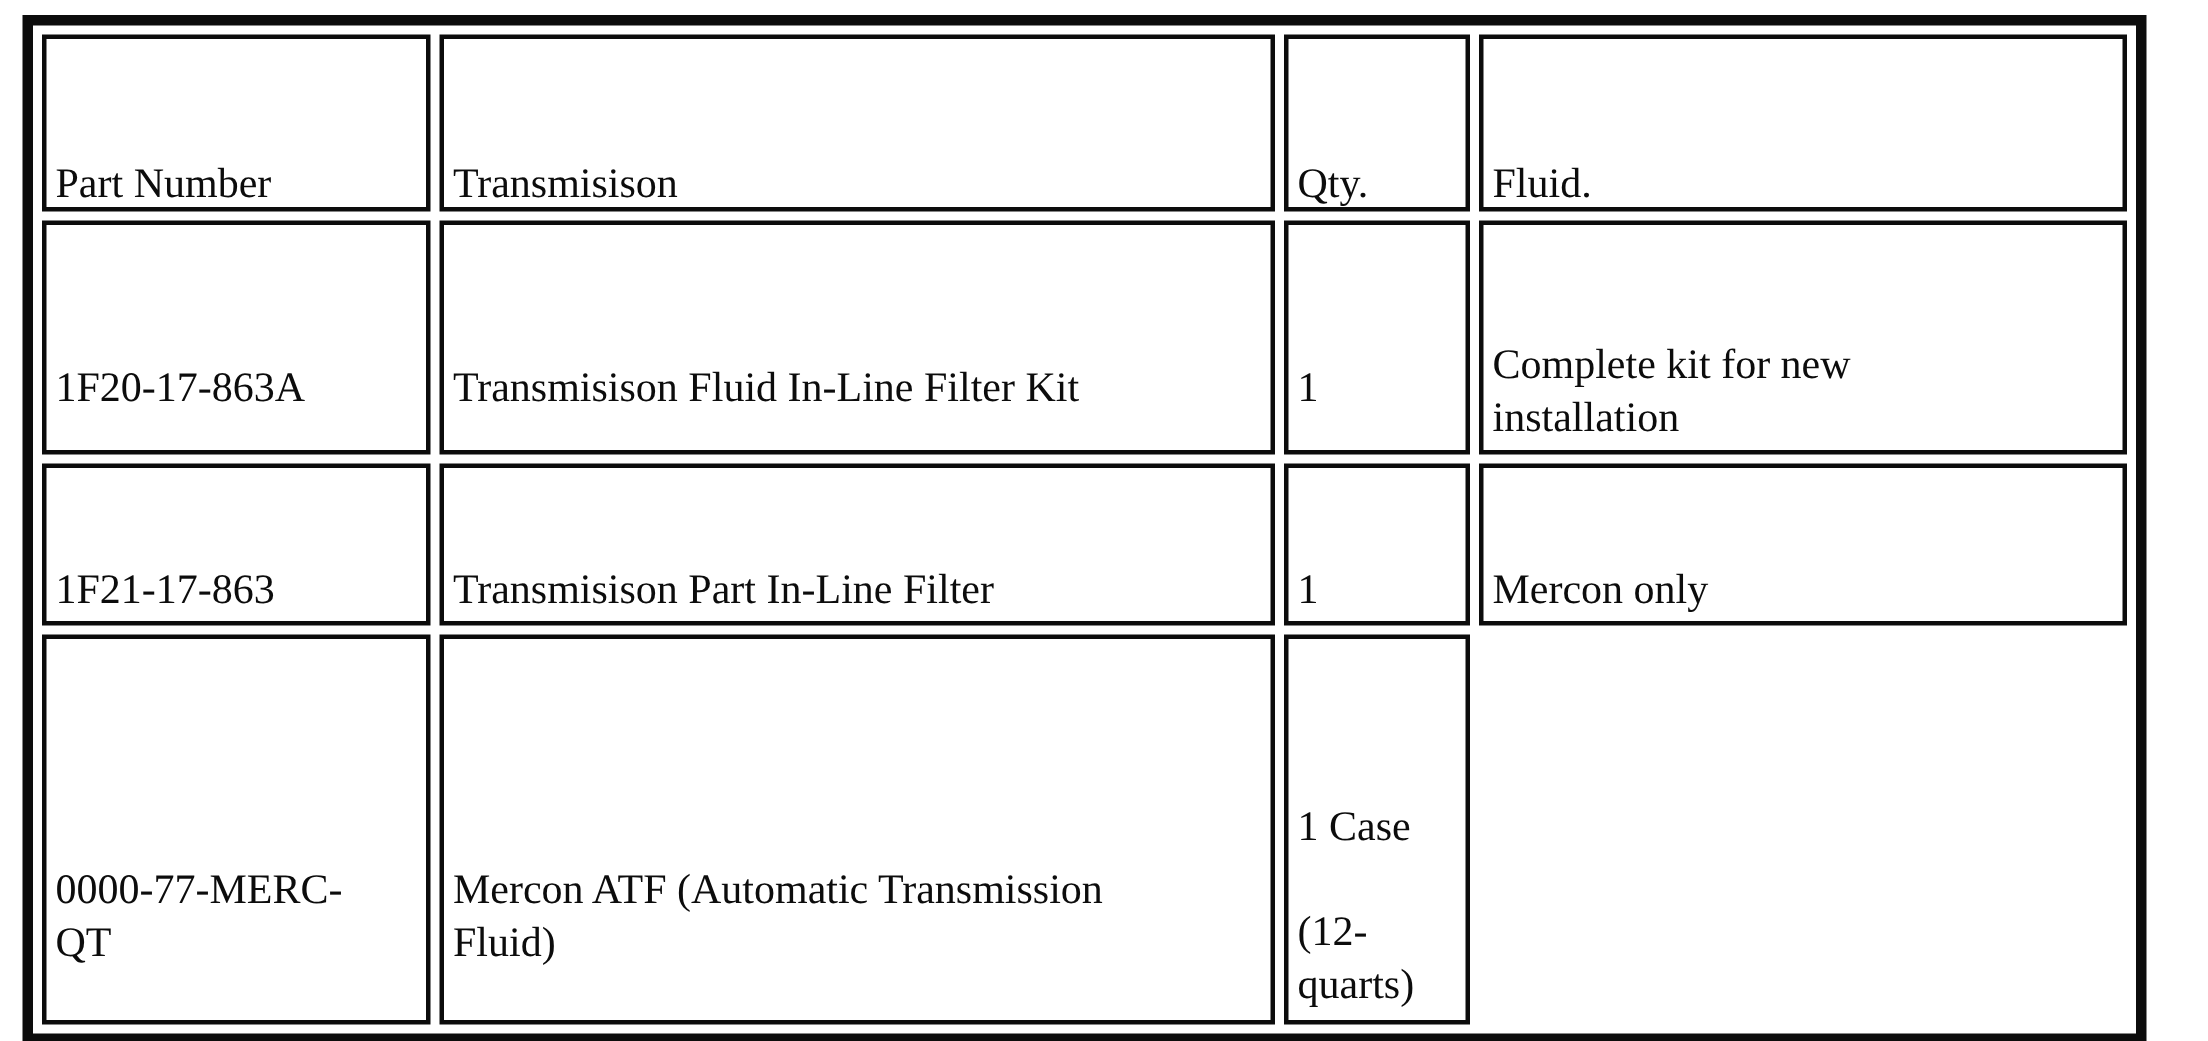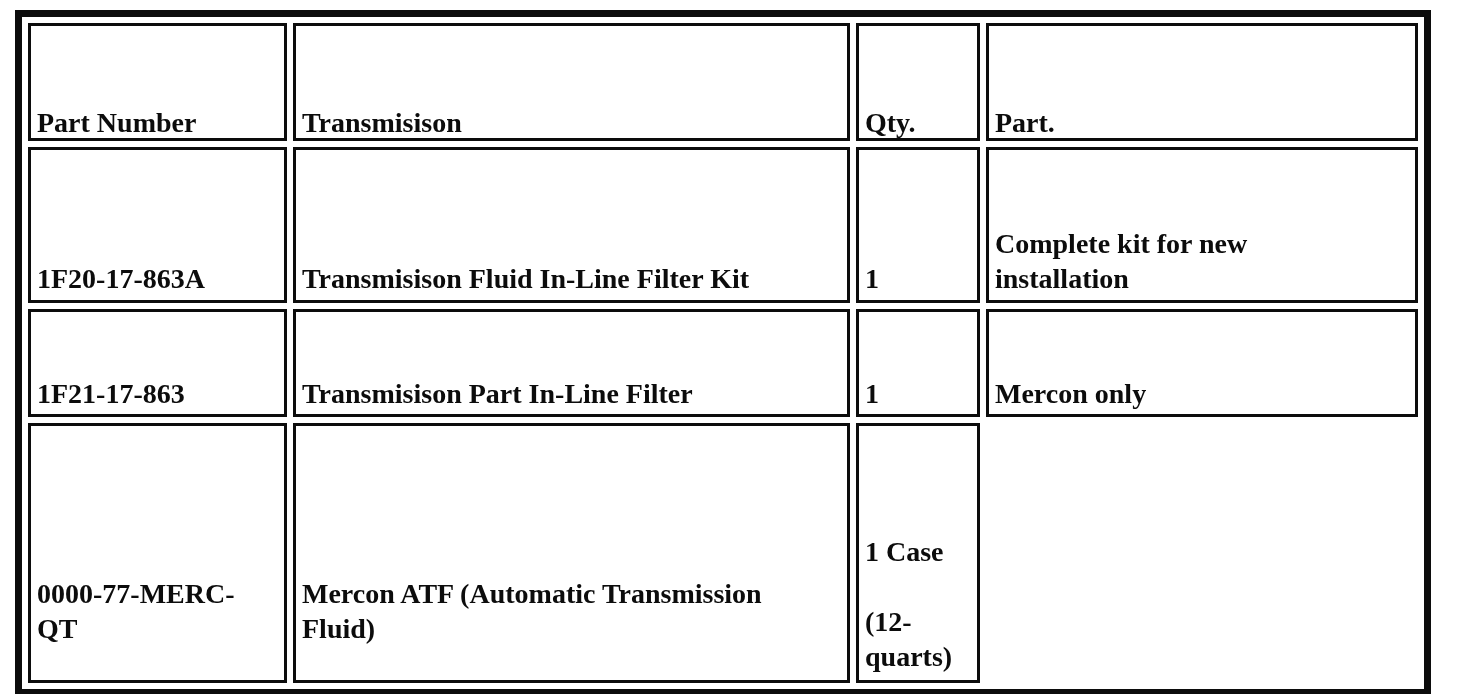--- a/index.html
+++ b/index.html
@@ -26,35 +26,35 @@
     table-layout: fixed;
     background: #ffffff;
   }
   .parts-table th,
   .parts-table td {
     box-sizing: border-box;
     border: 3px solid #0c0c0c;
     background: #ffffff;
     vertical-align: bottom;
     text-align: left;
-    font-weight: bold;
+    font-weight: normal;
     font-size: 28px;
     line-height: 35px;
     padding: 2px 2px 20px 6px;
     white-space: pre-line;
     overflow: hidden;
   }
   
   col.c-part { width: 259px; }
   col.c-desc { width: 557px; }
   col.c-qty  { width: 124px; }
   col.c-notes{ width: 432px; }
   
   tr.r-head th { height: 118px; padding-bottom: 0px; line-height: 30px; }
-  tr.r-1 td { height: 156px; padding-bottom: 4px; }
+  tr.r-1 td { height: 156px; padding-bottom: 24px; }
   tr.r-1 td.cell-notes { padding-bottom: 4px; }
   tr.r-2 td { height: 108px; padding-bottom: 3px; }
   tr.r-3 td { height: 260px; padding-bottom: 34px; }
   tr.r-3 td.cell-qty { padding-bottom: 6px; }
   tr.r-3 td.cell-empty {
     border: none;
     background: transparent;
   }
 </style>
 </head>
@@ -66,21 +66,21 @@
       <col class="c-part">
       <col class="c-desc">
       <col class="c-qty">
       <col class="c-notes">
     </colgroup>
     <tbody>
       <tr class="r-head">
         <th>Part Number</th>
         <th>Transmisison</th>
         <th>Qty.</th>
-        <th>Part.</th>
+        <th>Fluid.</th>
       </tr>
       <tr class="r-1">
         <td class="cell-part">1F20-17-863A</td>
         <td class="cell-desc">Transmisison Fluid In-Line Filter Kit</td>
         <td class="cell-qty">1</td>
         <td class="cell-notes">Complete kit for new
 installation</td>
       </tr>
       <tr class="r-2">
         <td class="cell-part">1F21-17-863</td>

